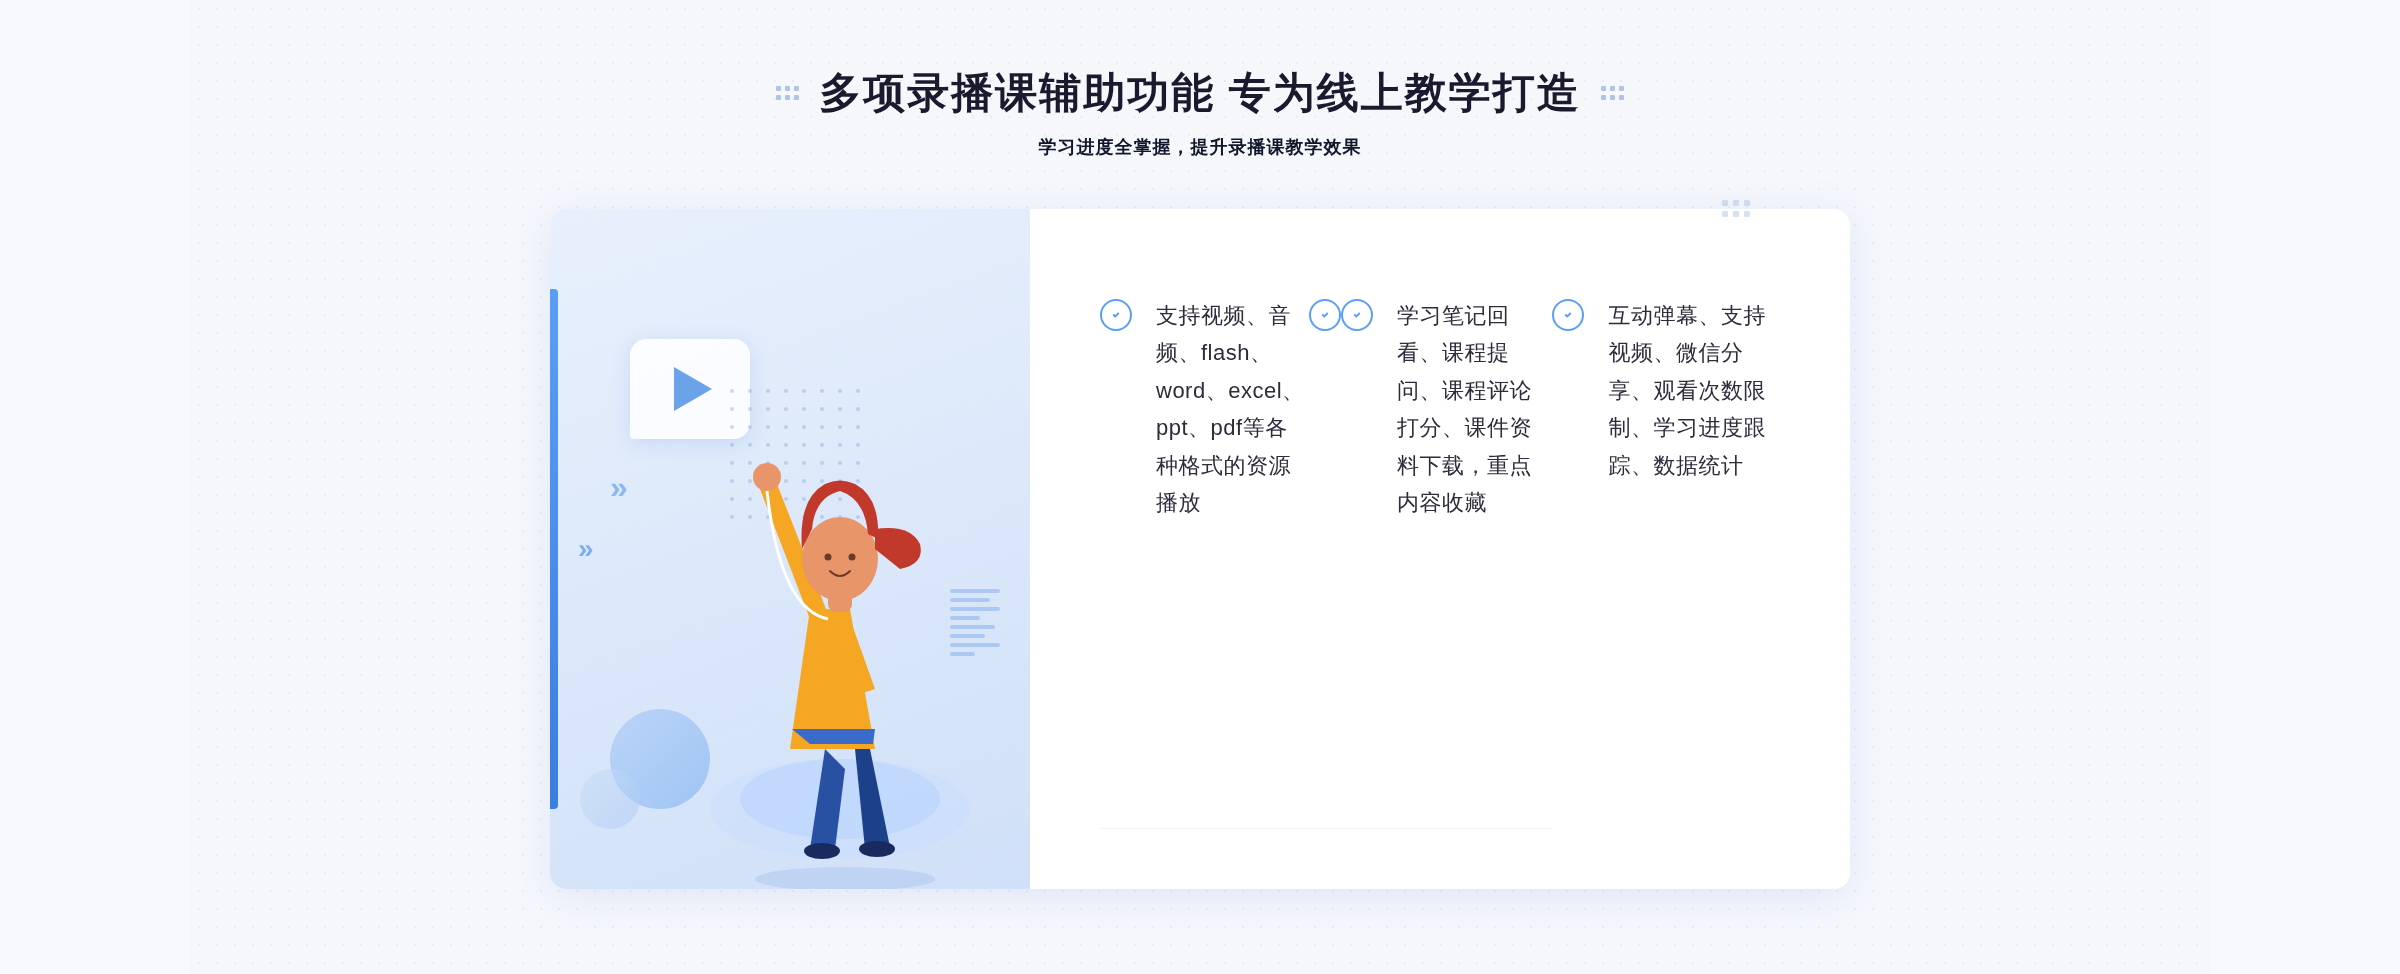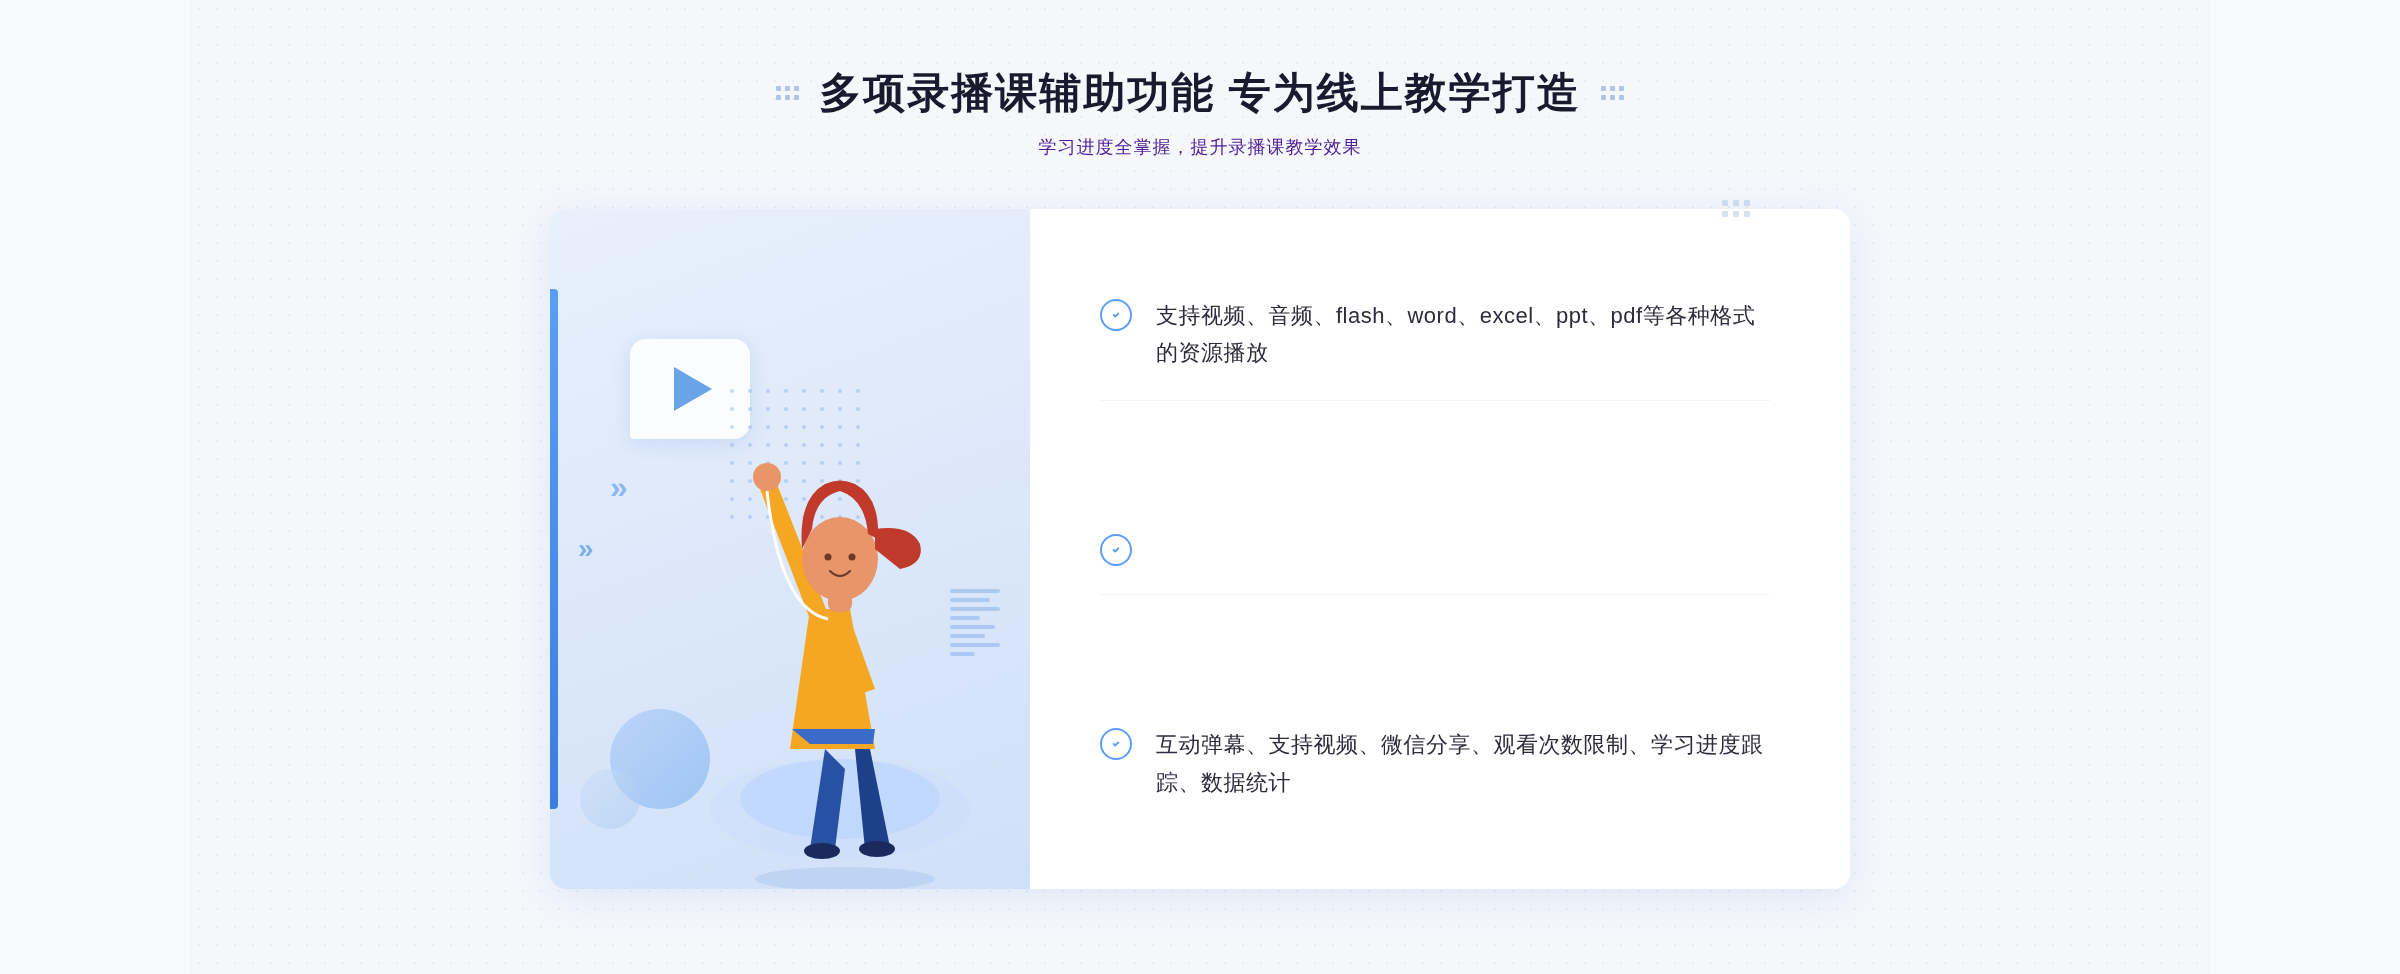--- a/index.html
+++ b/index.html
@@ -78,22 +78,22 @@
 
     .main-title {
       font-size: 42px;
       font-weight: 700;
       color: #1a1a2e;
       letter-spacing: 2px;
     }
 
     .sub-title {
       font-size: 18px;
-      color: #4c1d95;
-      font-weight: 400;
+      color: #0f172a;
+      font-weight: 700;
       letter-spacing: 1px;
     }
 
     .content-card {
       width: 1300px;
       background: white;
       border-radius: 16px;
       box-shadow: 0 8px 40px rgba(100, 140, 220, 0.15);
       display: flex;
       overflow: visible;
@@ -230,21 +230,21 @@
       right: 30px;
       width: 320px;
       height: 560px;
     }
 
     
     .right-panel {
       flex: 1;
       padding: 60px 80px 60px 70px;
       display: flex;
-      flex-direction: column;
+      flex-direction: row;
       justify-content: space-between;
     }
 
     .feature-item {
       display: flex;
       align-items: flex-start;
       gap: 24px;
       padding: 28px 0;
       border-bottom: 1px solid #f0f3f8;
     }
@@ -500,20 +500,28 @@
       </div>
 
       <div class="feature-item">
         <div class="check-icon">
           <svg viewBox="0 0 24 24" fill="none" xmlns="http://www.w3.org/2000/svg">
             <path d="M9 12l2 2 4-4" stroke="#5b9ef8" stroke-width="2.5" stroke-linecap="round" stroke-linejoin="round"></path>
           </svg>
         </div>
       </div>
 
+      <div class="feature-item">
+        <div class="check-icon">
+          <svg viewBox="0 0 24 24" fill="none" xmlns="http://www.w3.org/2000/svg">
+            <path d="M9 12l2 2 4-4" stroke="#5b9ef8" stroke-width="2.5" stroke-linecap="round" stroke-linejoin="round"></path>
+          </svg>
+        </div>
+        <span class="feature-text">学习笔记回看、课程提问、课程评论打分、课件资料下载，重点内容收藏</span>
+      </div>
 
       <div class="feature-item">
         <div class="check-icon">
           <svg viewBox="0 0 24 24" fill="none" xmlns="http://www.w3.org/2000/svg">
             <path d="M9 12l2 2 4-4" stroke="#5b9ef8" stroke-width="2.5" stroke-linecap="round" stroke-linejoin="round"></path>
           </svg>
         </div>
         <span class="feature-text">互动弹幕、支持视频、微信分享、观看次数限制、学习进度跟踪、数据统计</span>
       </div>
 

